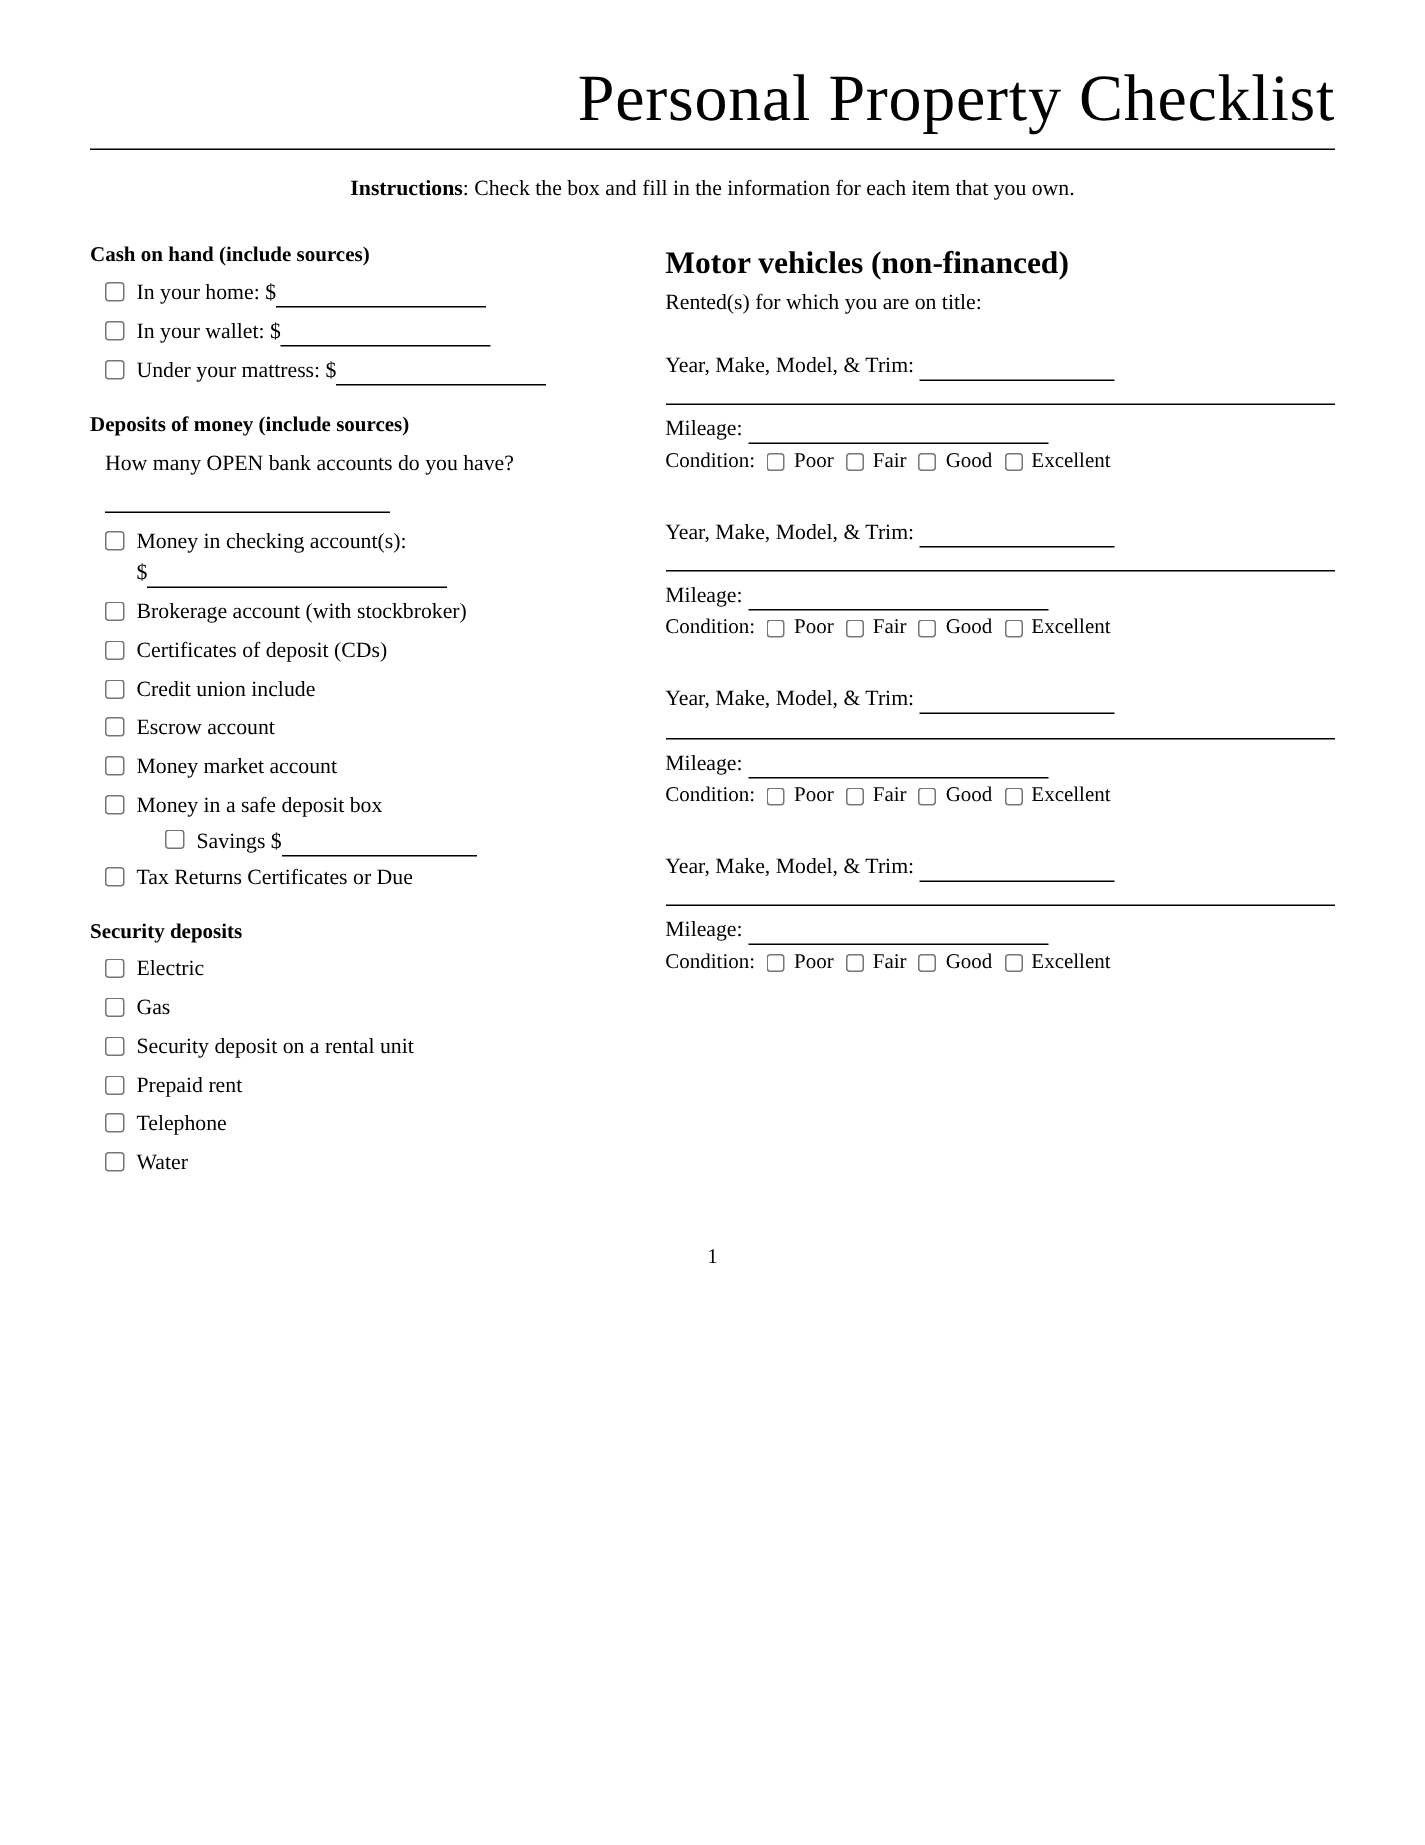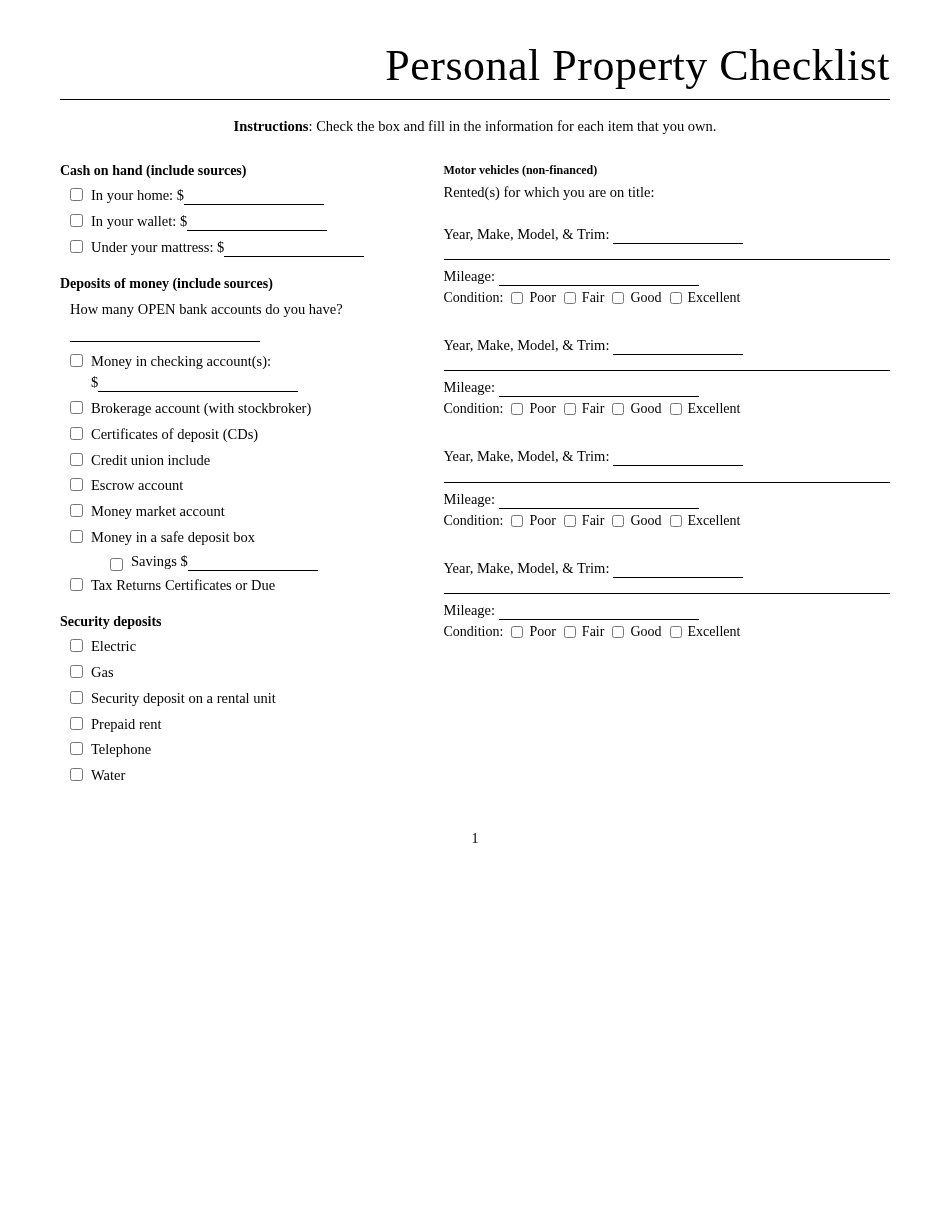--- a/index.html
+++ b/index.html
@@ -113,21 +113,21 @@
       border: none;
       border-bottom: 1px solid #000;
       outline: none;
       font-family: inherit;
       font-size: 14.5px;
       width: 190px;
     }
     
     .vehicle-section-title {
       font-weight: bold;
-      font-size: 12px;
+      font-size: 21px;
       margin-bottom: 6px;
       margin-top: 0;
     }
     .vehicle-subtitle {
       font-size: 14.5px;
       margin-bottom: 22px;
     }
     .vehicle-block {
       margin-bottom: 28px;
     }
@@ -176,21 +176,21 @@
       height: 12px;
       margin: 0 2px 0 4px;
     }
     .page-num {
       text-align: center;
       margin-top: 40px;
       font-size: 14px;
     }
     .savings-item {
       display: flex;
-      align-items: flex-end;
+      align-items: flex-start;
       margin-bottom: 4px;
       margin-left: 10px;
       font-size: 14.5px;
       padding-left: 40px;
     }
     .savings-item input[type="checkbox"] {
       margin-right: 8px;
       width: 13px;
       height: 13px;
       flex-shrink: 0;

